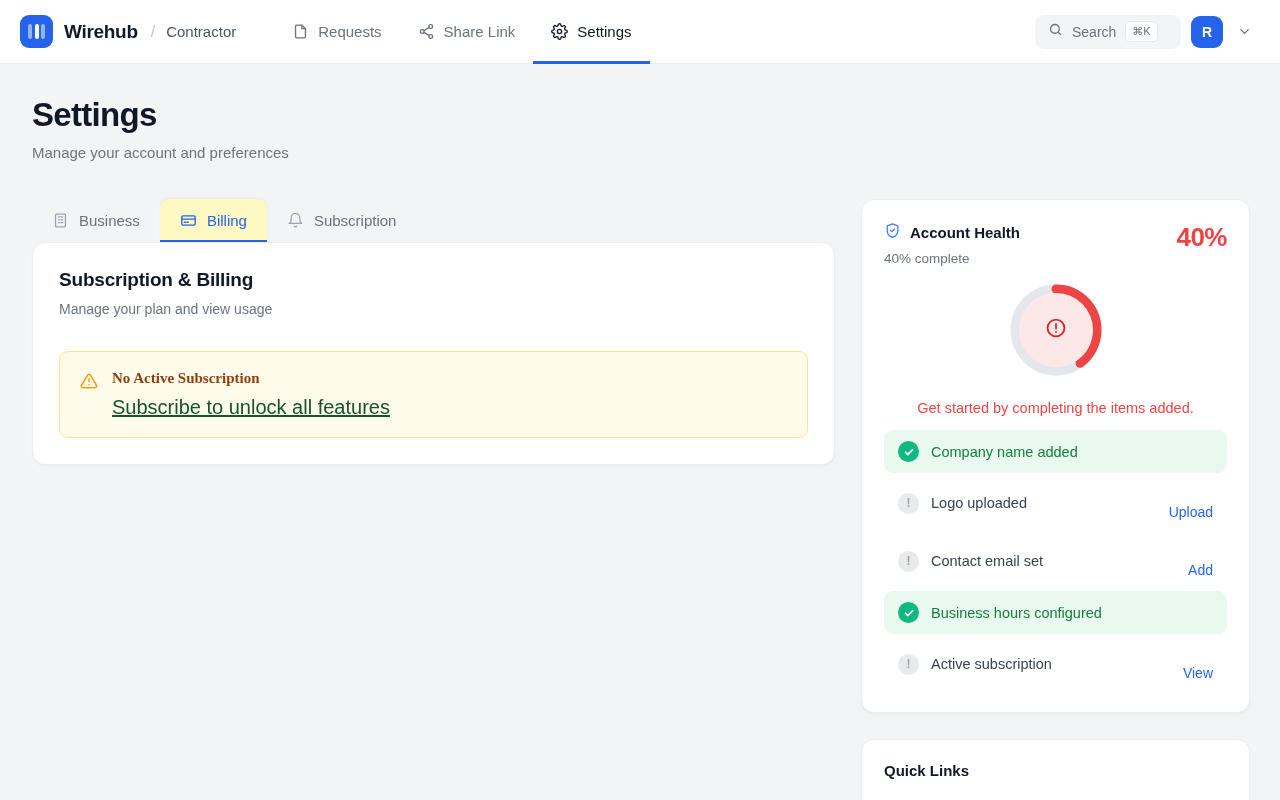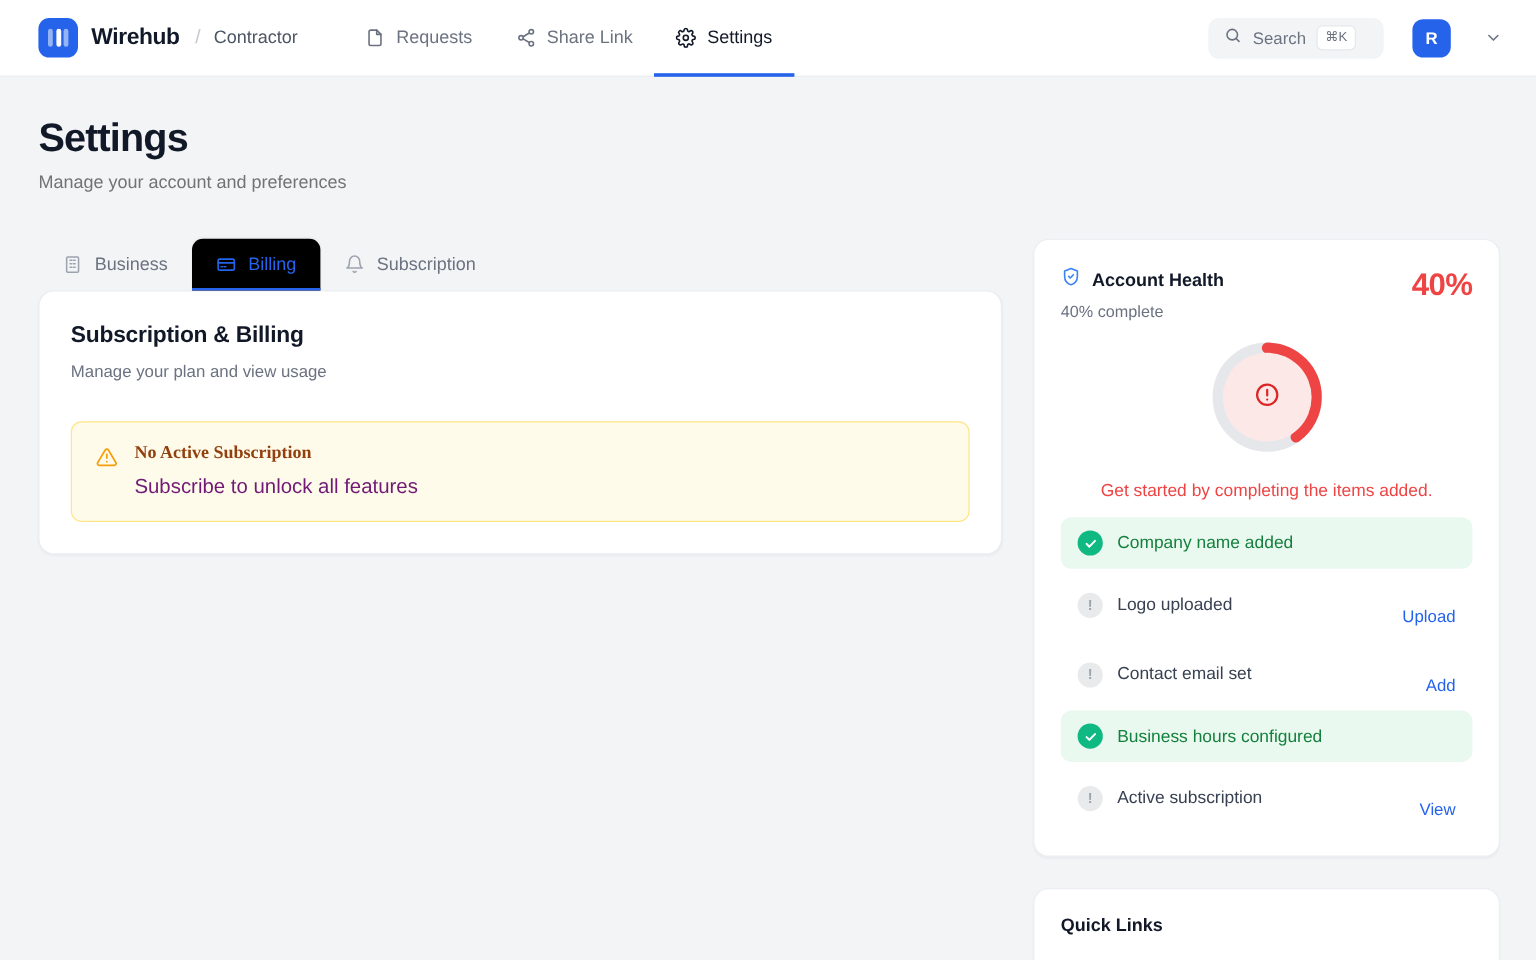--- a/index.html
+++ b/index.html
@@ -9,21 +9,21 @@
     font-family:"Liberation Sans", sans-serif;
     color:#1f2937;
     overflow:hidden;
   }
 
   
   .topbar {
     height:64px; background:#ffffff;
     border-bottom:1px solid #e8eaed;
     display:flex; align-items:center;
-    padding:0 24px 0 32px;
+    padding:0 24px 0 20px;
     position:relative;
   }
   .brand { display:flex; align-items:center; gap:11px; }
   .logo-sq {
     width:33px; height:33px; border-radius:9px;
     background:#2563eb;
     display:flex; align-items:center; justify-content:center; gap:2.5px;
   }
   .logo-sq i { display:block; width:4px; height:15px; border-radius:2px; background:#ffffff; }
   .logo-sq i.dim { background:#93b4f7; }
@@ -38,21 +38,21 @@
     font-size:15px; color:#6b7280;
     position:relative; cursor:pointer;
   }
   .nav-item.active { color:#111827; font-weight:500; }
   .nav-item.active::after {
     content:""; position:absolute; left:0; right:0; bottom:0;
     height:2.5px; background:#2563eb;
   }
   .nav-item svg { display:block; }
 
-  .topright { margin-left:auto; display:flex; align-items:center; gap:24px; }
+  .topright { margin-left:auto; display:flex; align-items:center; gap:10px; }
   .search {
     display:flex; align-items:center; gap:9px;
     background:#f3f4f6; border-radius:9px;
     height:34px; padding:0 7px 0 13px; min-width:146px;
     cursor:text;
   }
   .search .ph { font-size:14px; color:#6b7280; }
   .kbd {
     background:#ffffff; border:1px solid #e5e7eb; border-radius:5px;
     font-size:11px; color:#6b7280; padding:2px 6px; line-height:1.3;
@@ -77,21 +77,21 @@
 
   
   .tabs { display:flex; align-items:flex-end; gap:0; }
   .tab {
     display:flex; align-items:center; gap:10px;
     padding:13px 20px; font-size:15px; color:#6b7280;
     cursor:pointer; border-radius:9px 9px 0 0;
     background:transparent; position:relative;
   }
   .tab.active {
-    background:#000000; color:#2563eb; font-weight:500;
+    background:#fef9c3; color:#2563eb; font-weight:500;
     box-shadow:0 -1px 2px rgba(16,24,40,.04);
   }
   .tab.active::after {
     content:""; position:absolute; left:0; right:0; bottom:0;
     height:2.5px; background:#2563eb;
   }
   .tab svg { display:block; }
 
   
   .card {
@@ -101,21 +101,21 @@
   .billing-card { padding:26px; }
   .card-h { font-size:19px; font-weight:700; color:#111827; letter-spacing:-.2px; }
   .card-sub { font-size:14px; color:#6b7280; margin-top:10px; }
 
   .alert {
     margin-top:34px;
     background:#fffbeb; border:1px solid #fde68a; border-radius:9px;
     padding:18px 20px; display:flex; gap:14px; align-items:flex-start;
   }
   .alert-title { font-size:15px; font-weight:700; color:#92400e;font-family:Liberation Serif, serif; }
-  .alert-sub { font-size:17px; color:#701a75; margin-top:9px; }
+  .alert-sub { font-size:20px; color:#14532d; margin-top:9px;text-decoration:underline; }
 
   
   .health-card { padding:22px 22px 18px; }
   .health-top { display:flex; align-items:flex-start; }
   .health-tl { flex:1; }
   .health-title-row { display:flex; align-items:center; gap:9px; }
   .health-title { font-size:15px; font-weight:700; color:#111827; }
   .health-complete { font-size:13.5px; color:#6b7280; margin-top:8px; }
   .health-pct { font-size:26px; font-weight:700; color:#ef4444; letter-spacing:-.5px; }
 

